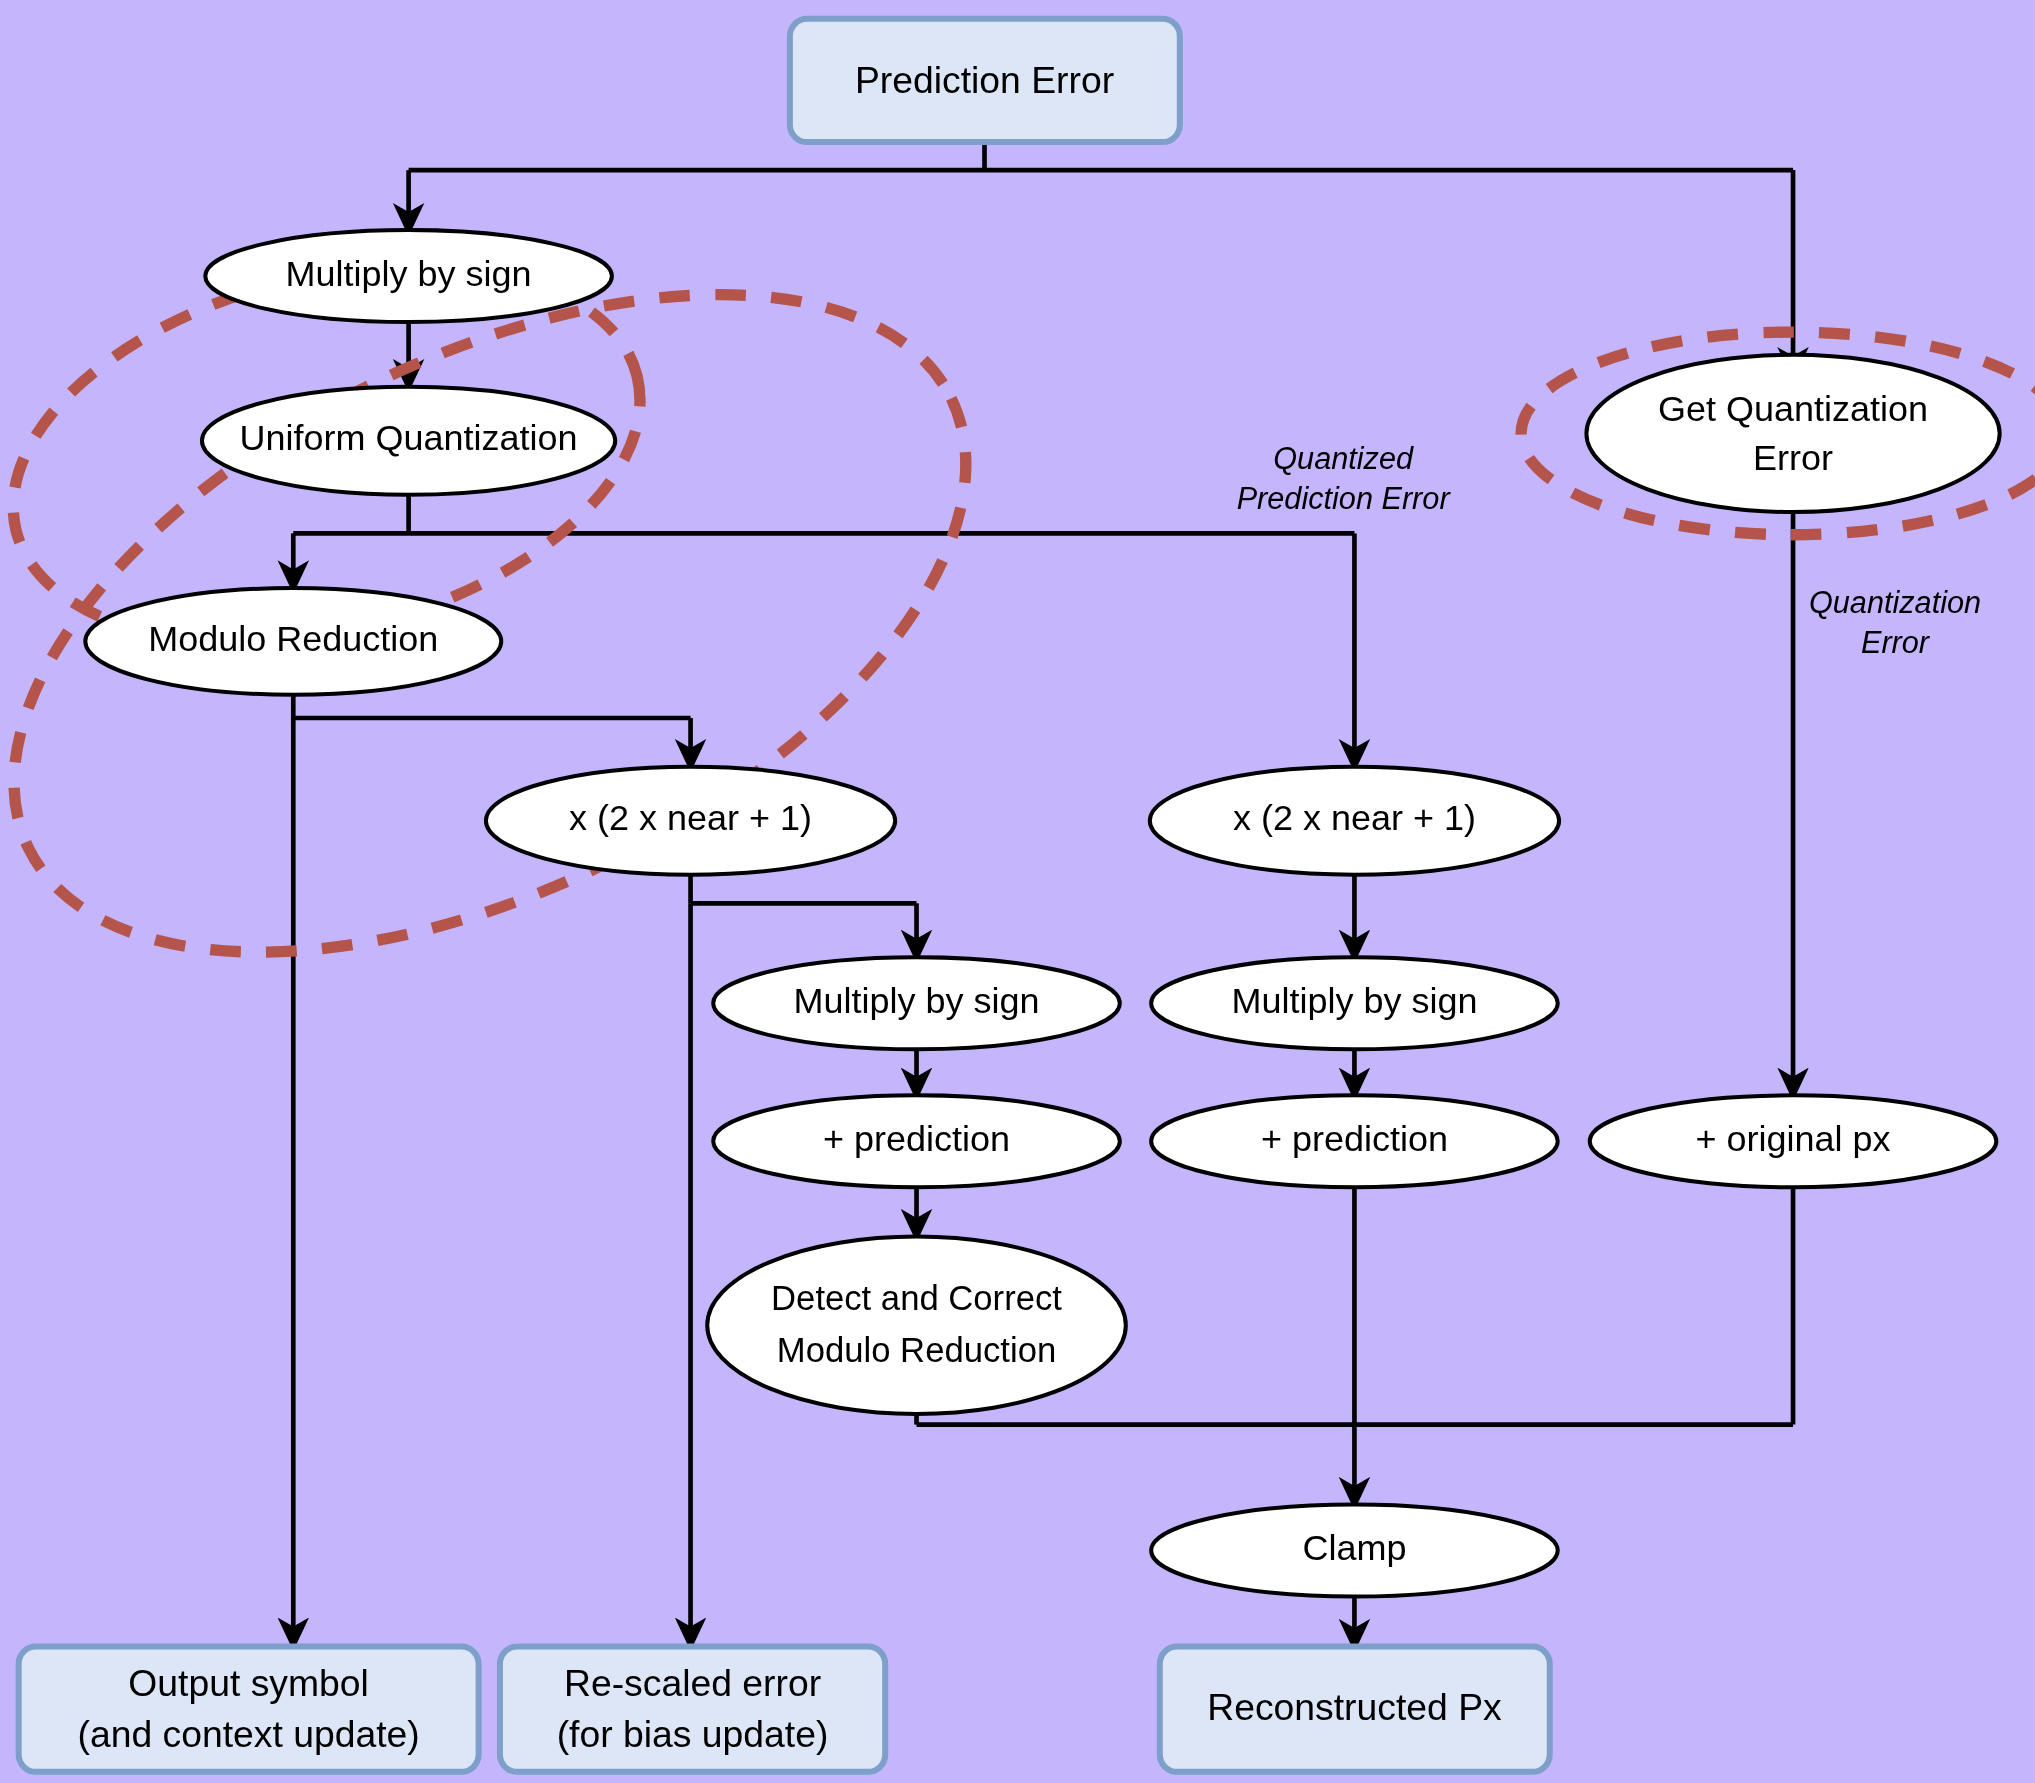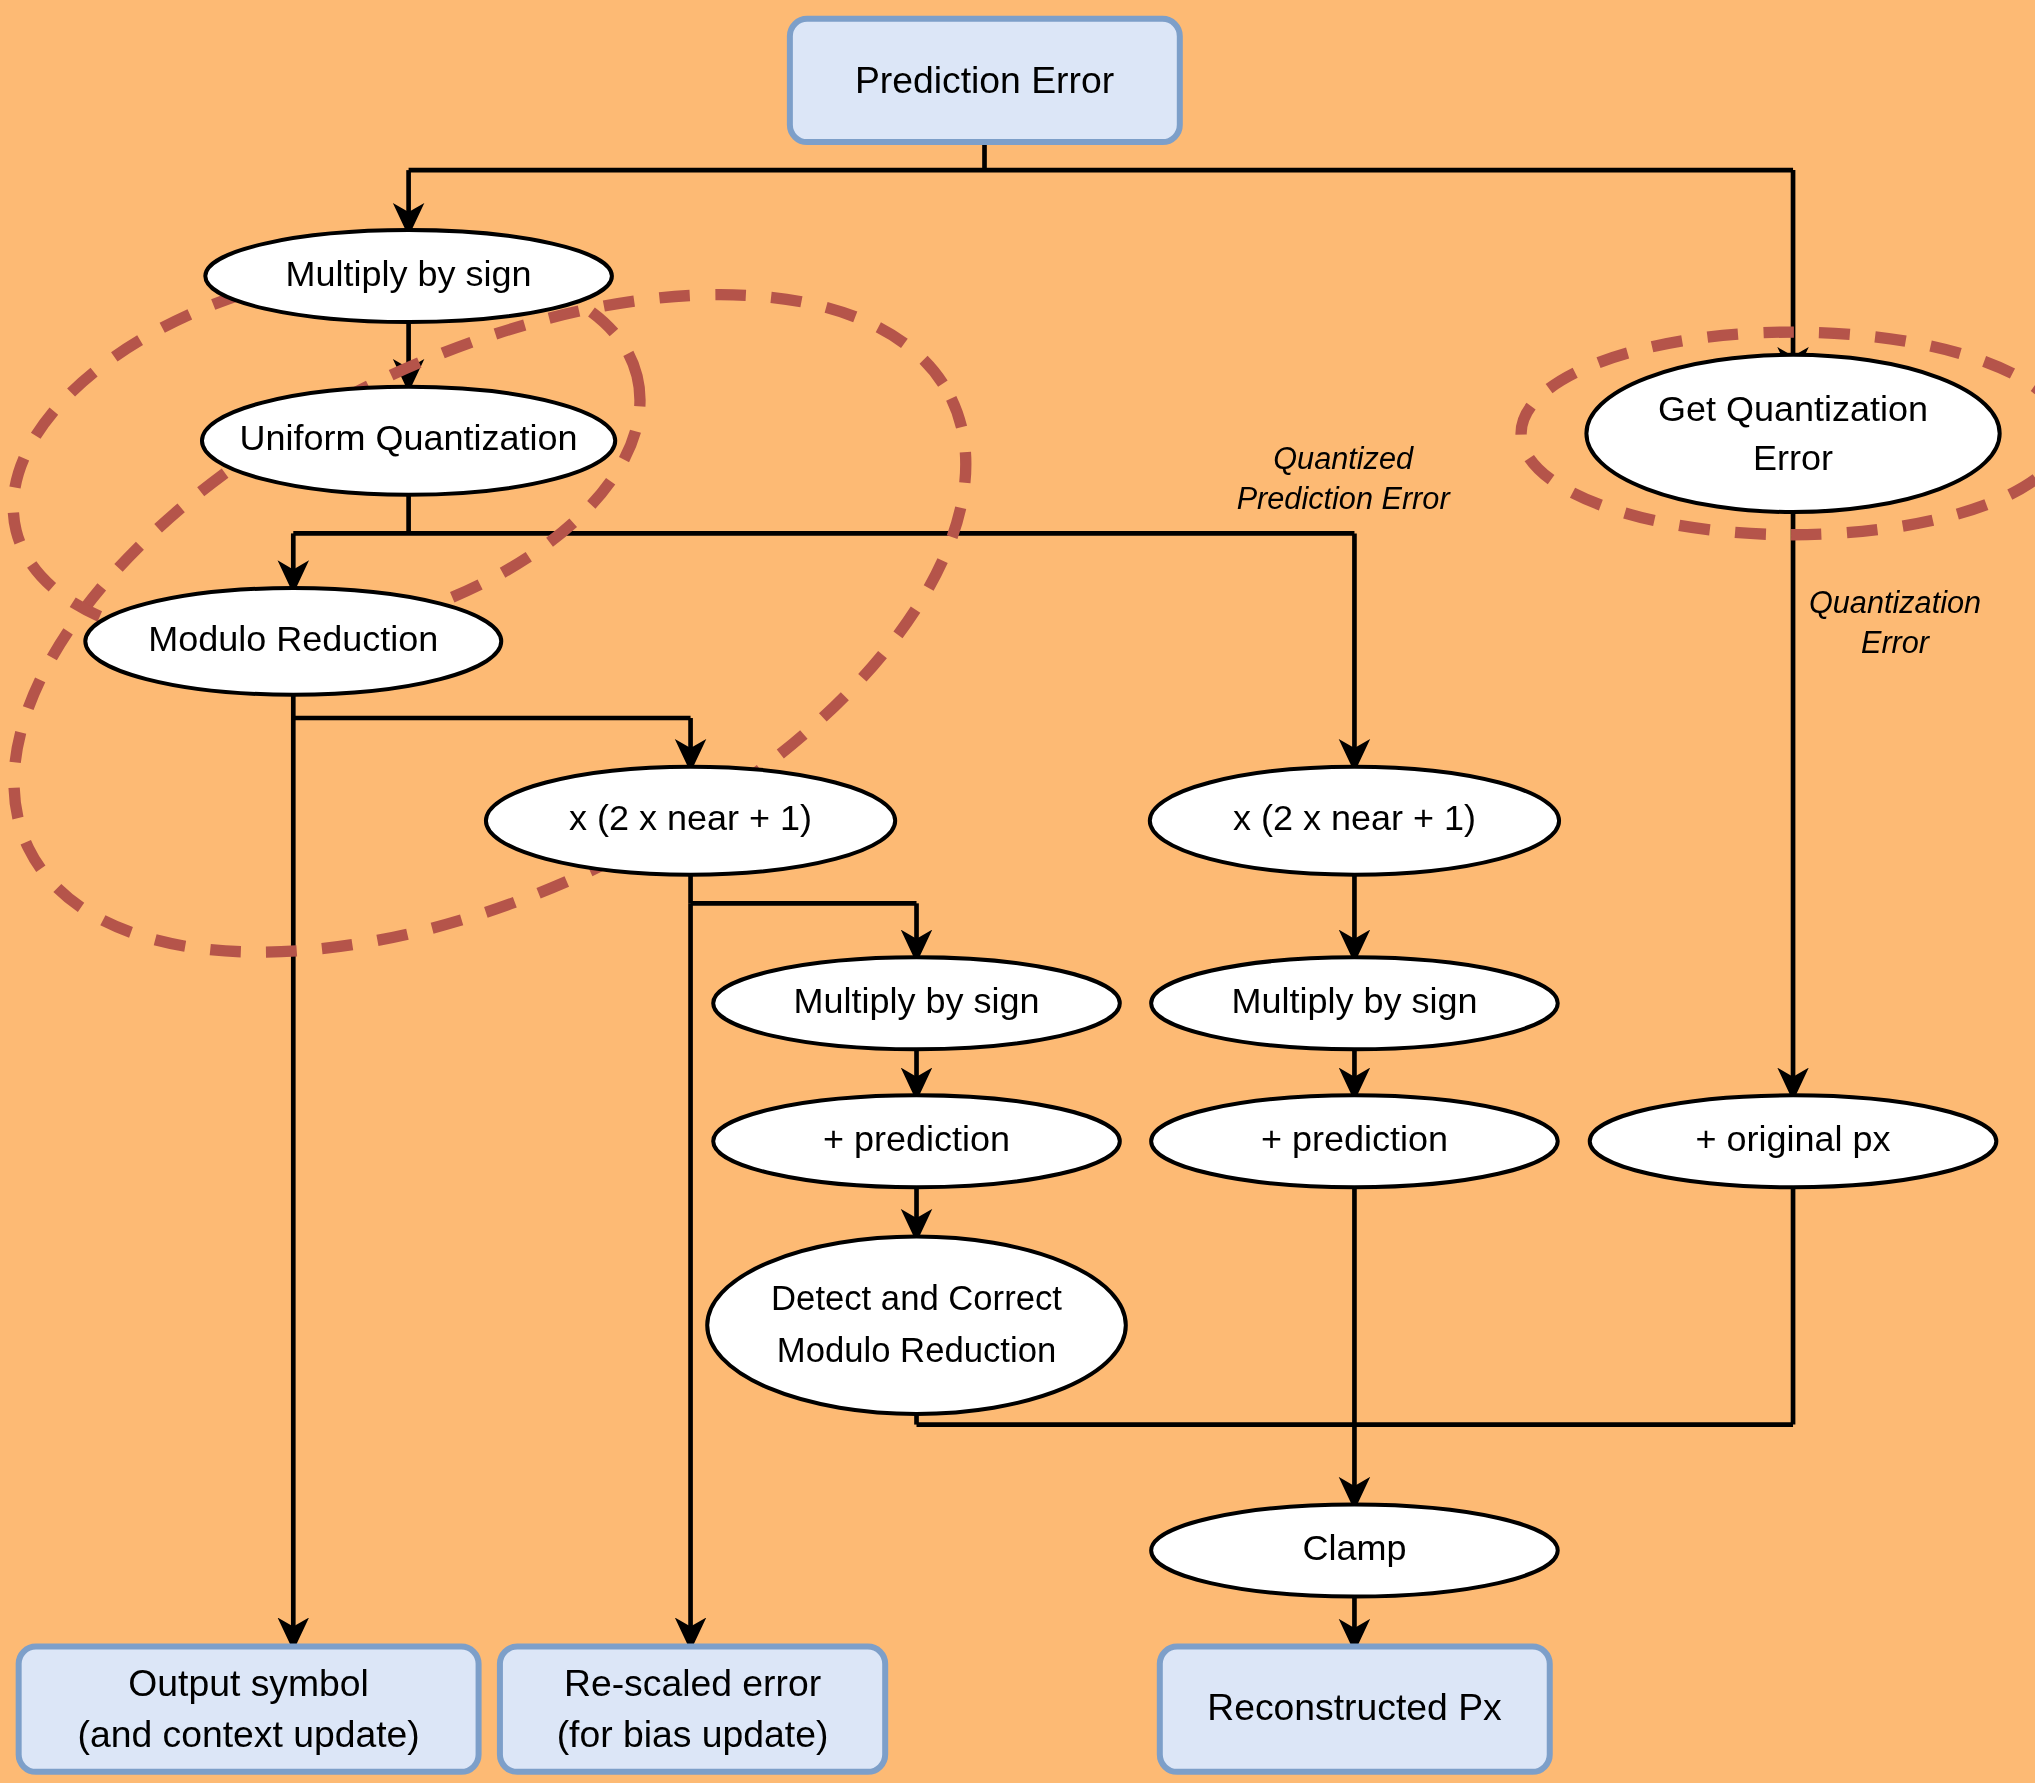--- a/index.html
+++ b/index.html
@@ -1,17 +1,17 @@
 <!DOCTYPE html>
 <html style="font-size:10.7px"><head>
 <meta charset="utf-8">
 <style>
   html,body{margin:0;padding:0;background:#ffffff;}
   body{font-family:"Liberation Sans", sans-serif;}
-  #stage{position:relative;width:2035px;height:1784px;background:#fdba74;overflow:hidden;}
+  #stage{position:relative;width:2035px;height:1784px;background:#c4b5fd;overflow:hidden;}
   svg#canvas{position:absolute;left:0;top:0;width:2035px;height:1784px;}
   .nodeLabel{font-family:"Liberation Sans", sans-serif;font-size:54px;fill:#000000;text-anchor:middle;dominant-baseline:middle;}
   .nodeLabelSm{font-family:"Liberation Sans", sans-serif;font-size:52px;fill:#000000;text-anchor:middle;dominant-baseline:middle;}
   .termLabel{font-family:"Liberation Sans", sans-serif;font-size:56px;fill:#000000;text-anchor:middle;dominant-baseline:middle;}
   .edgeLabel{font-family:"Liberation Sans", sans-serif;font-style:italic;font-size:46px;fill:#000000;text-anchor:middle;dominant-baseline:middle;}
   .ellipse{fill:#ffffff;stroke:#000000;stroke-width:6;}
   .termbox{fill:#DCE6F7;stroke:#7D9FC9;stroke-width:9;}
   .conn{stroke:#000000;stroke-width:7;fill:none;}
   .annot{fill:none;stroke:#B5544A;stroke-width:17;stroke-dasharray:46 38;stroke-linecap:butt;}
 </style>

